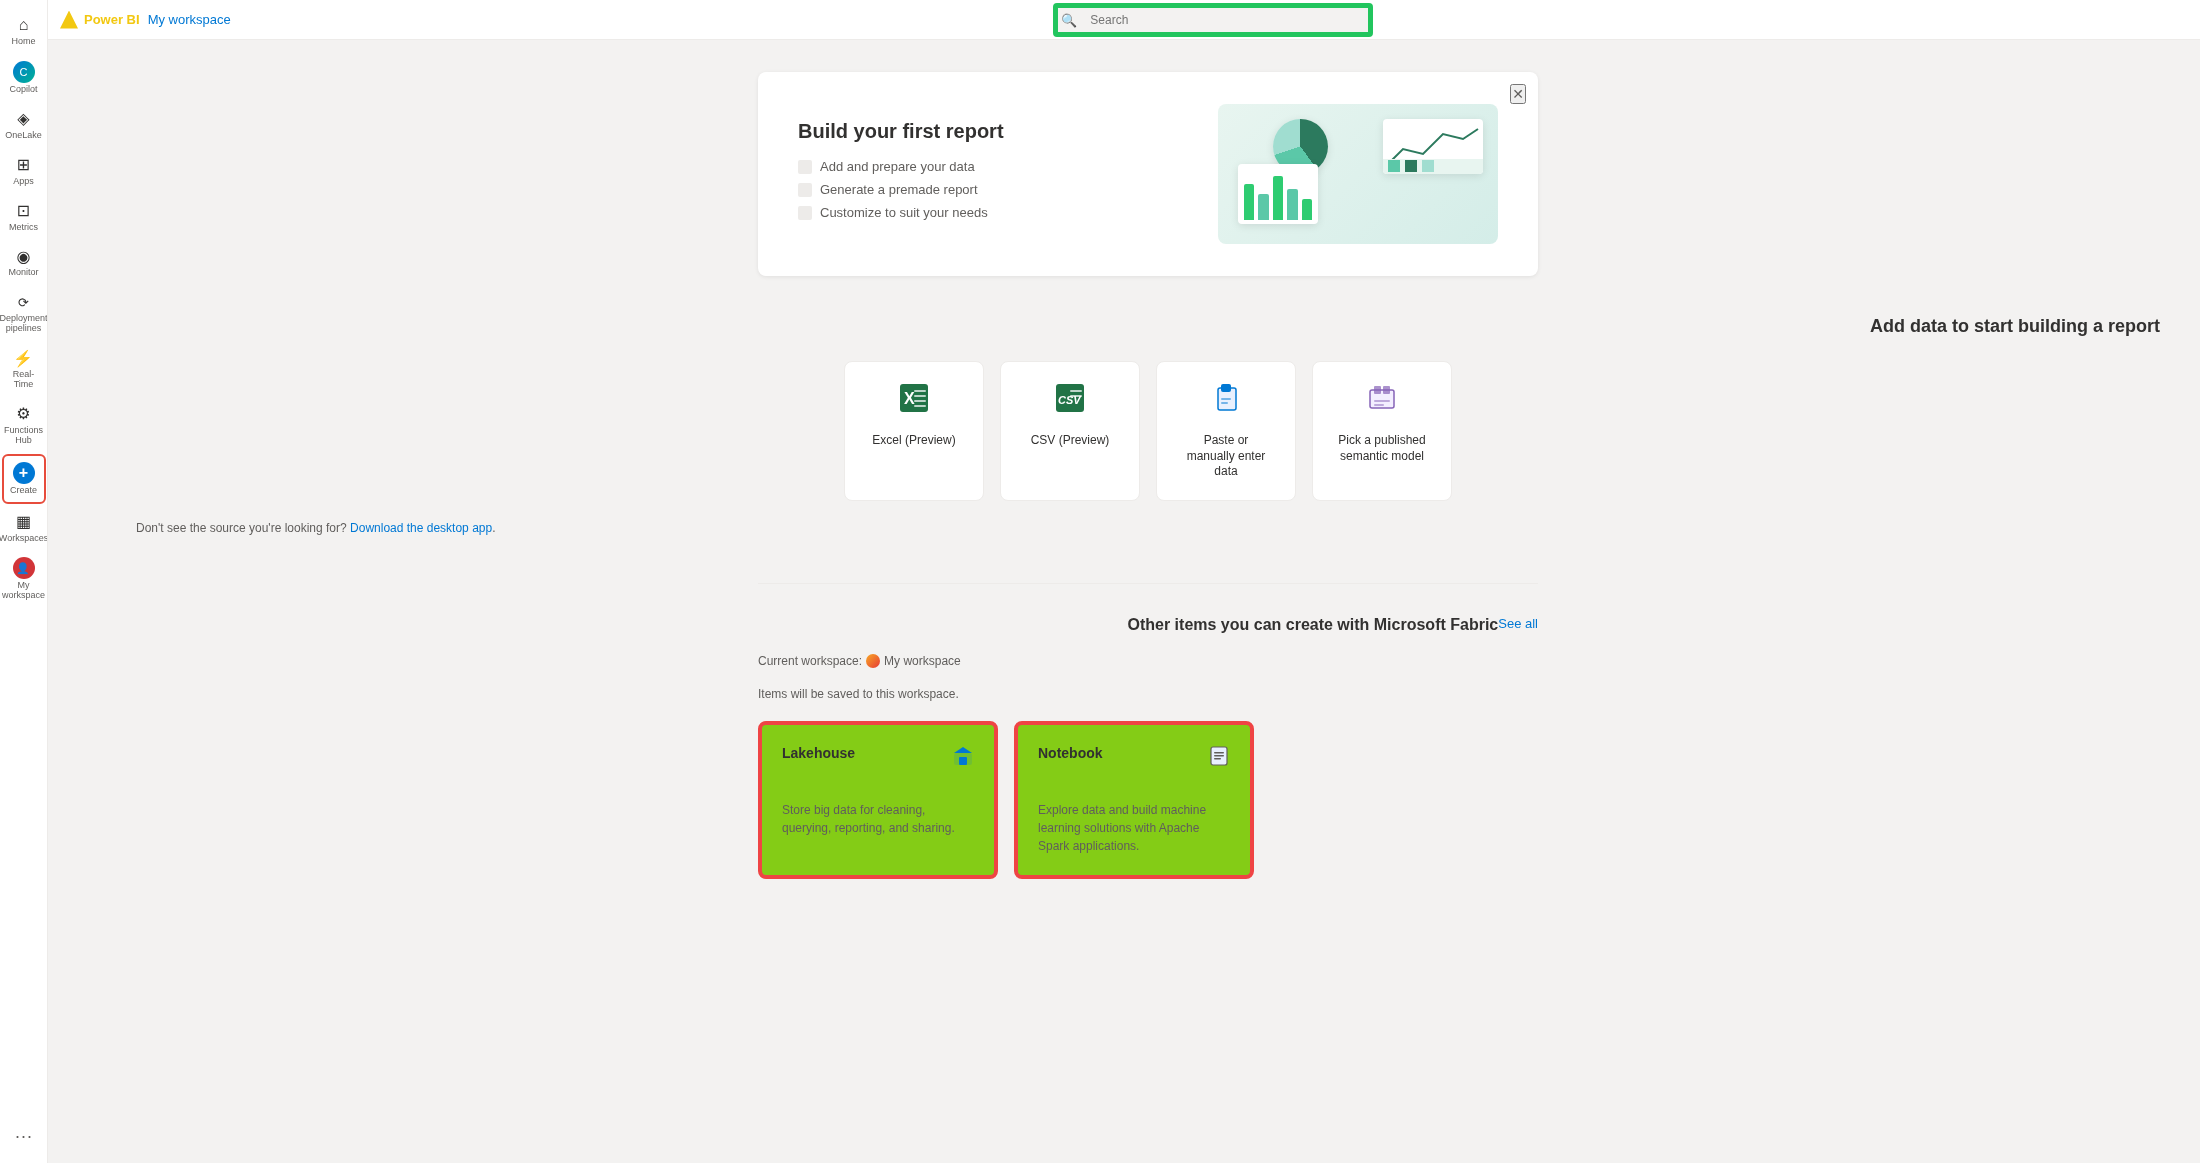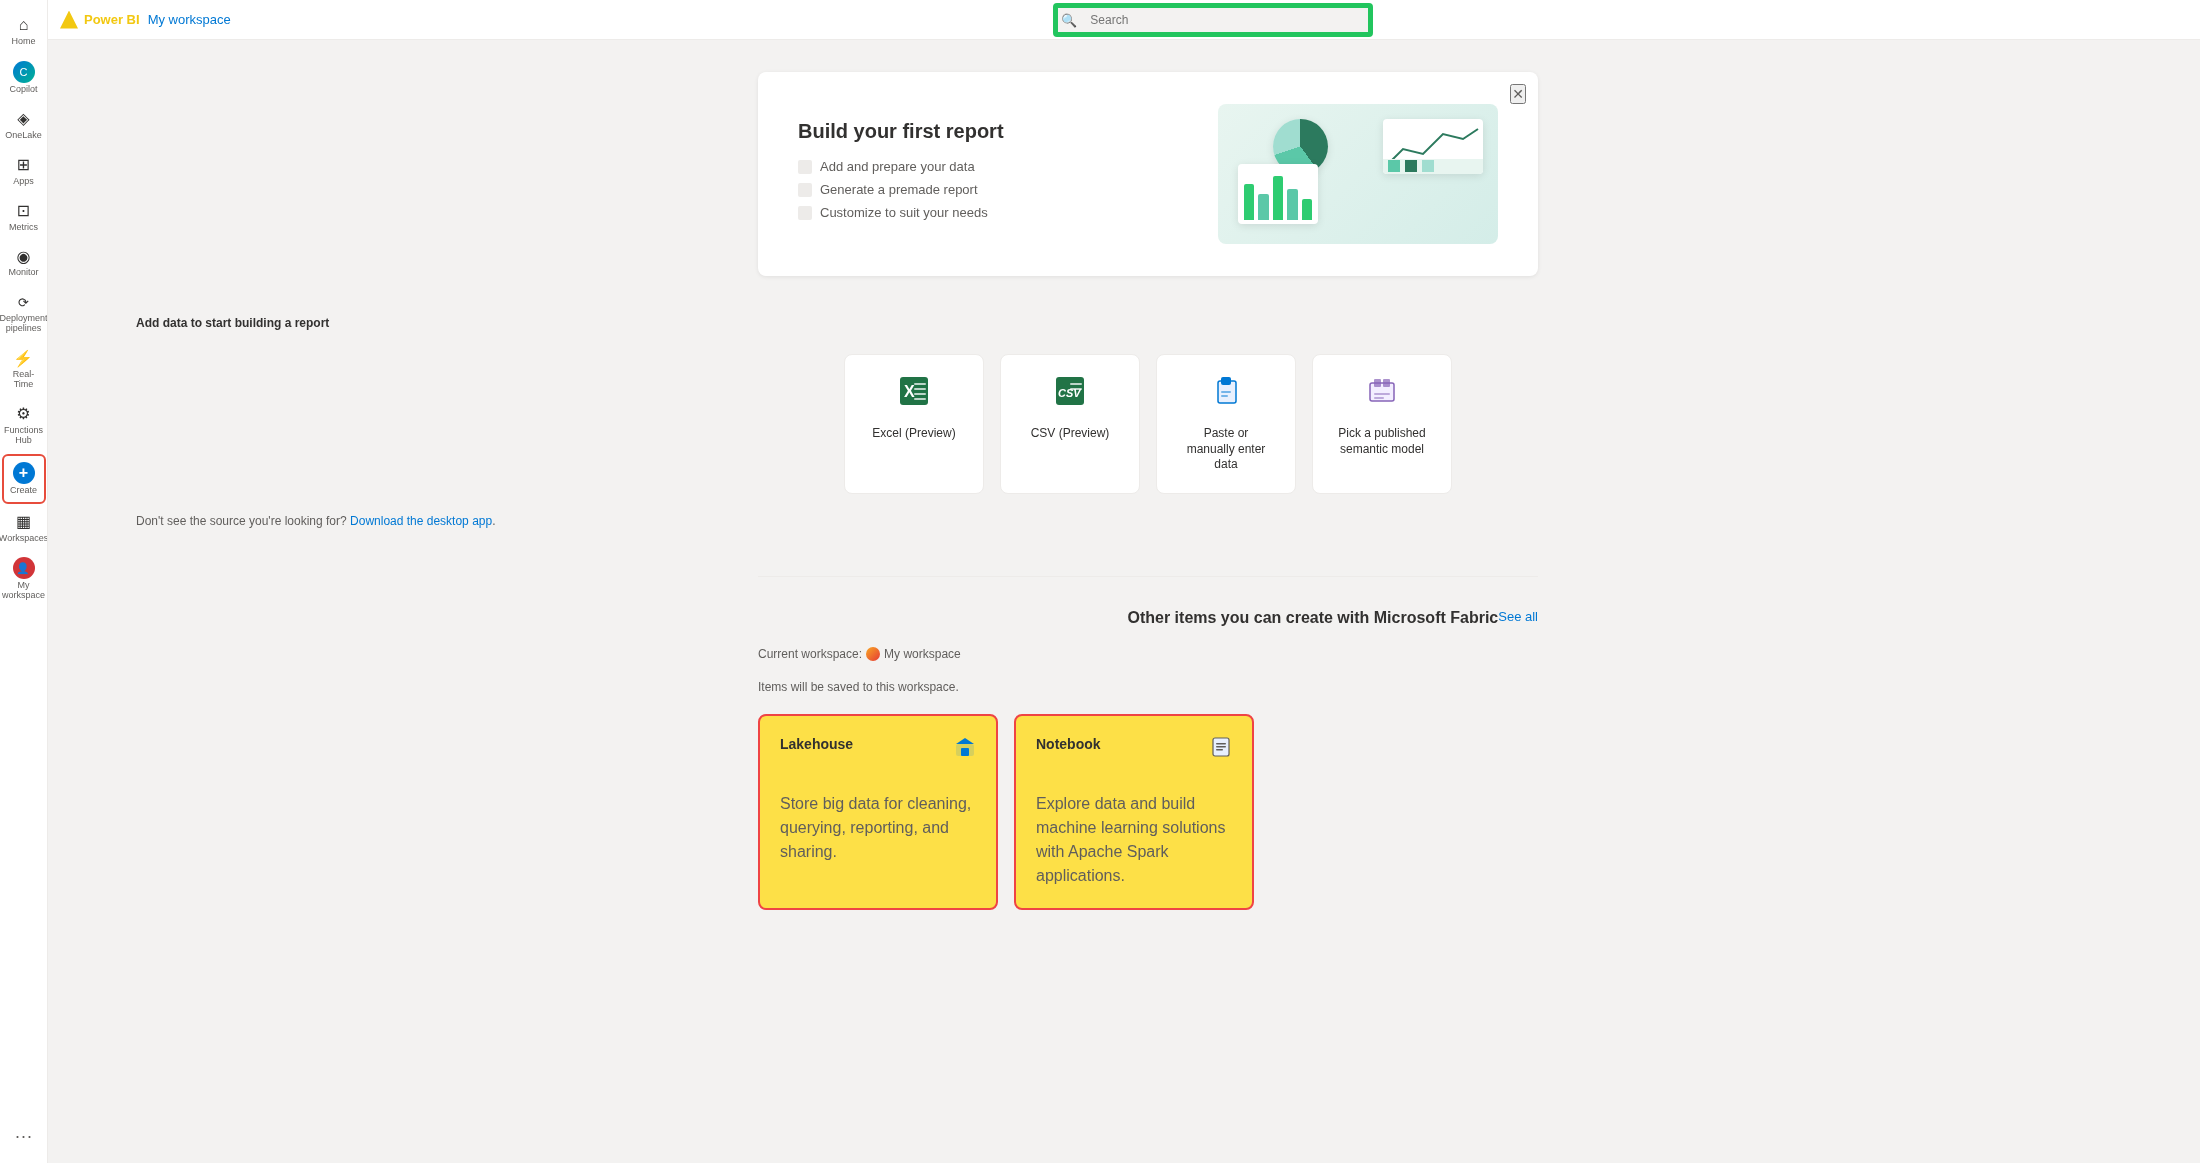--- a/index.html
+++ b/index.html
@@ -206,22 +206,22 @@
     }
     .chart-dec.pie {
       top: 15px; left: 55px;
       width: 55px; height: 55px;
       border-radius: 50%;
       background: conic-gradient(#2c7a5e 0 40%, #5bc8a8 40% 70%, #a0ddd0 70% 100%);
     }
 
     
     .section-title {
-      text-align: left;
-      font-size: 12px;
+      text-align: right;
+      font-size: 18px;
       font-weight: 600;
       color: #323130;
       margin-bottom: 24px;
     }
 
     
     .data-cards {
       display: flex;
       gap: 16px;
       justify-content: center;
@@ -302,22 +302,22 @@
     .workspace-note {
       font-size: 12px;
       color: #605e5c;
       margin-bottom: 20px;
     }
     .fabric-cards {
       display: flex;
       gap: 16px;
     }
     .fabric-card {
-      background: #fde047;
-      border: 2px solid #ef4444;
+      background: #84cc16;
+      border: 4px solid #ef4444;
       border-radius: 8px;
       padding: 20px;
       width: 240px;
       cursor: pointer;
       transition: box-shadow 0.15s;
     }
     .fabric-card-header {
       display: flex;
       justify-content: space-between;
       align-items: flex-start;
@@ -325,21 +325,21 @@
     }
     .fabric-card-title {
       font-size: 14px;
       font-weight: 600;
       color: #323130;
     }
     .fabric-card-icon {
       font-size: 18px;
     }
     .fabric-card-desc {
-      font-size: 16px;
+      font-size: 12px;
       color: #605e5c;
       line-height: 1.5;
       margin-top: 29px;
     }
 
     
     .excel-icon-svg { color: #217346; }
     .csv-icon-svg { color: #737373; font-style: italic; }
     .paste-icon-svg { color: #0078d4; }
     .semantic-icon-svg { color: #8764B8; }

